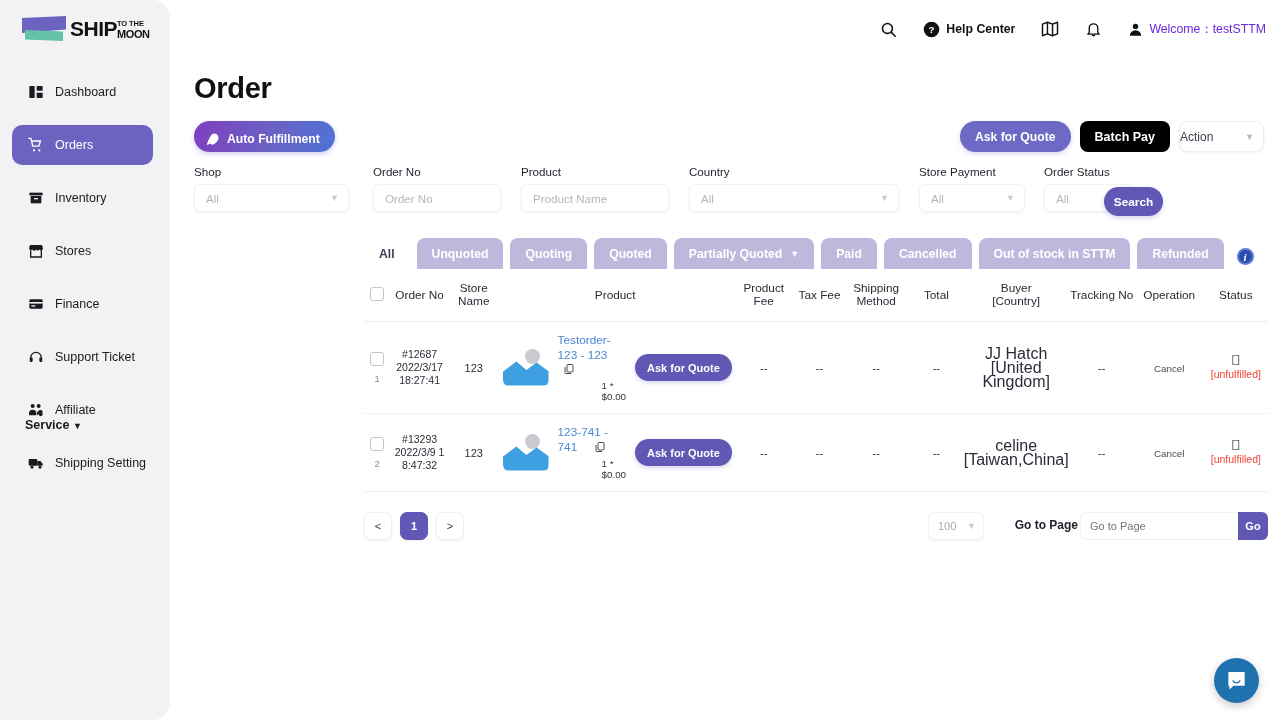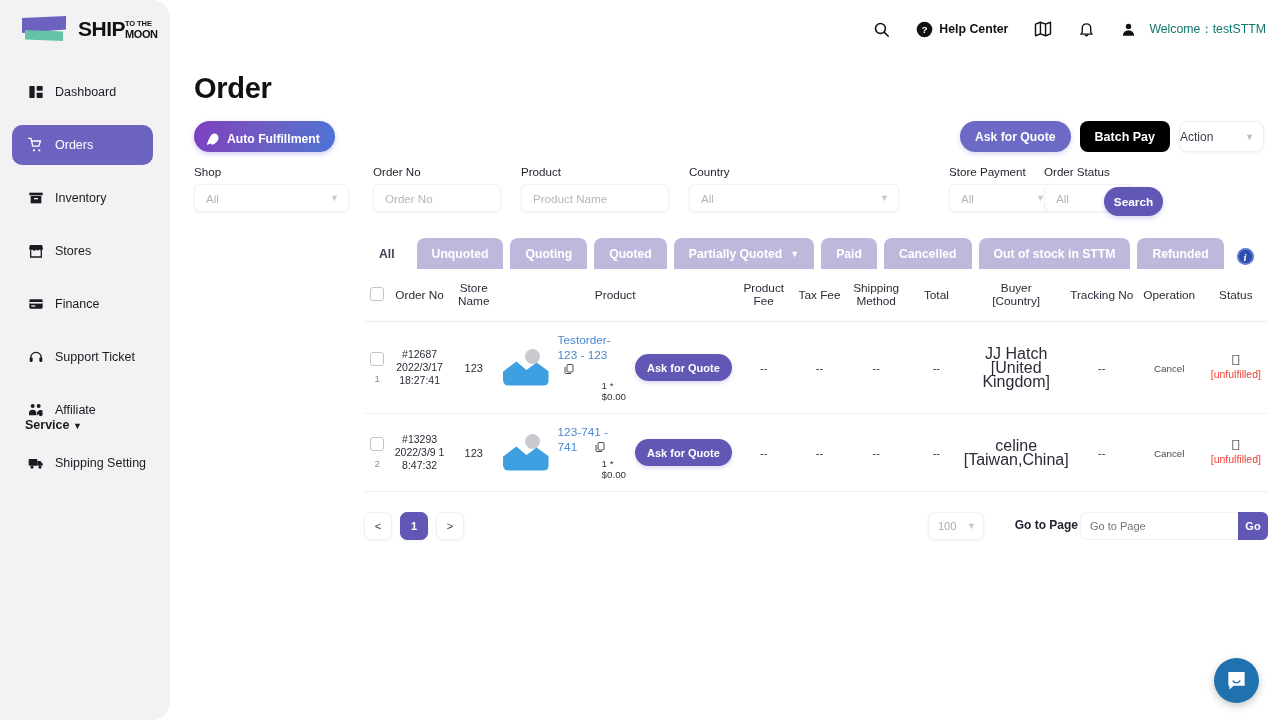--- a/index.html
+++ b/index.html
@@ -13,21 +13,21 @@
 
   
   #sidebar {
     width: 170px; height: 720px;
     background: #f2f2f4;
     border-top-right-radius: 18px;
     border-bottom-right-radius: 18px;
     flex: 0 0 170px;
     position: relative;
   }
-  #logo { padding: 16px 0 0 22px; display: flex; align-items: center; gap: 12px; }
+  #logo { padding: 16px 0 0 22px; display: flex; align-items: center; gap: 4px; }
   .logo-flag { width: 44px; height: 26px; position: relative; }
   .logo-flag .top {
     position: absolute; left: 0; top: 0; width: 44px; height: 17px;
     background: #6c63c0;
     clip-path: polygon(0 12%, 100% 0, 100% 80%, 0 100%);
   }
   .logo-flag .bot {
     position: absolute; left: 3px; top: 14px; width: 38px; height: 11px;
     background: #63c2a8;
     clip-path: polygon(0 0, 100% 14%, 100% 100%, 0 86%);
@@ -64,21 +64,21 @@
   #main { flex: 1; height: 720px; position: relative; background: #fff; }
 
   
   #topbar {
     height: 58px; display: flex; align-items: center;
     justify-content: flex-end; padding-right: 14px; gap: 26px;
   }
   .tb-item { display: flex; align-items: center; gap: 6px; cursor: pointer; color: #111; }
   .tb-item svg { display: block; }
   .tb-label { font-size: 12.3px; font-weight: bold; color: #111; }
-  #welcome { font-size: 12.3px; color: #0f766e; margin-left: 7px; }
+  #welcome { font-size: 12.3px; color: #6d28d9; }
 
   
   #page-title {
     position: absolute; left: 24px; top: 72px;
     font-size: 29px; font-weight: bold; color: #111; letter-spacing: -.3px;
   }
 
   
   #action-row {
     position: absolute; left: 24px; right: 12px; top: 121px; height: 32px;
@@ -439,21 +439,21 @@
         <span>Product Name</span>
       </div>
     </div>
     <div class="fl" style="left:495px;width:210px">
       <span class="fl-label">Country</span>
       <div class="fl-field">
         <span>All</span>
         <span class="caret">▼</span>
       </div>
     </div>
-    <div class="fl" style="left:755px;width:106px">
+    <div class="fl" style="left:725px;width:106px">
       <span class="fl-label">Store Payment</span>
       <div class="fl-field">
         <span>All</span>
         <span class="caret">▼</span>
       </div>
     </div>
     <div class="fl" style="left:850px;width:90px">
       <span class="fl-label">Order Status</span>
       <div class="fl-field">
         <span>All</span>

